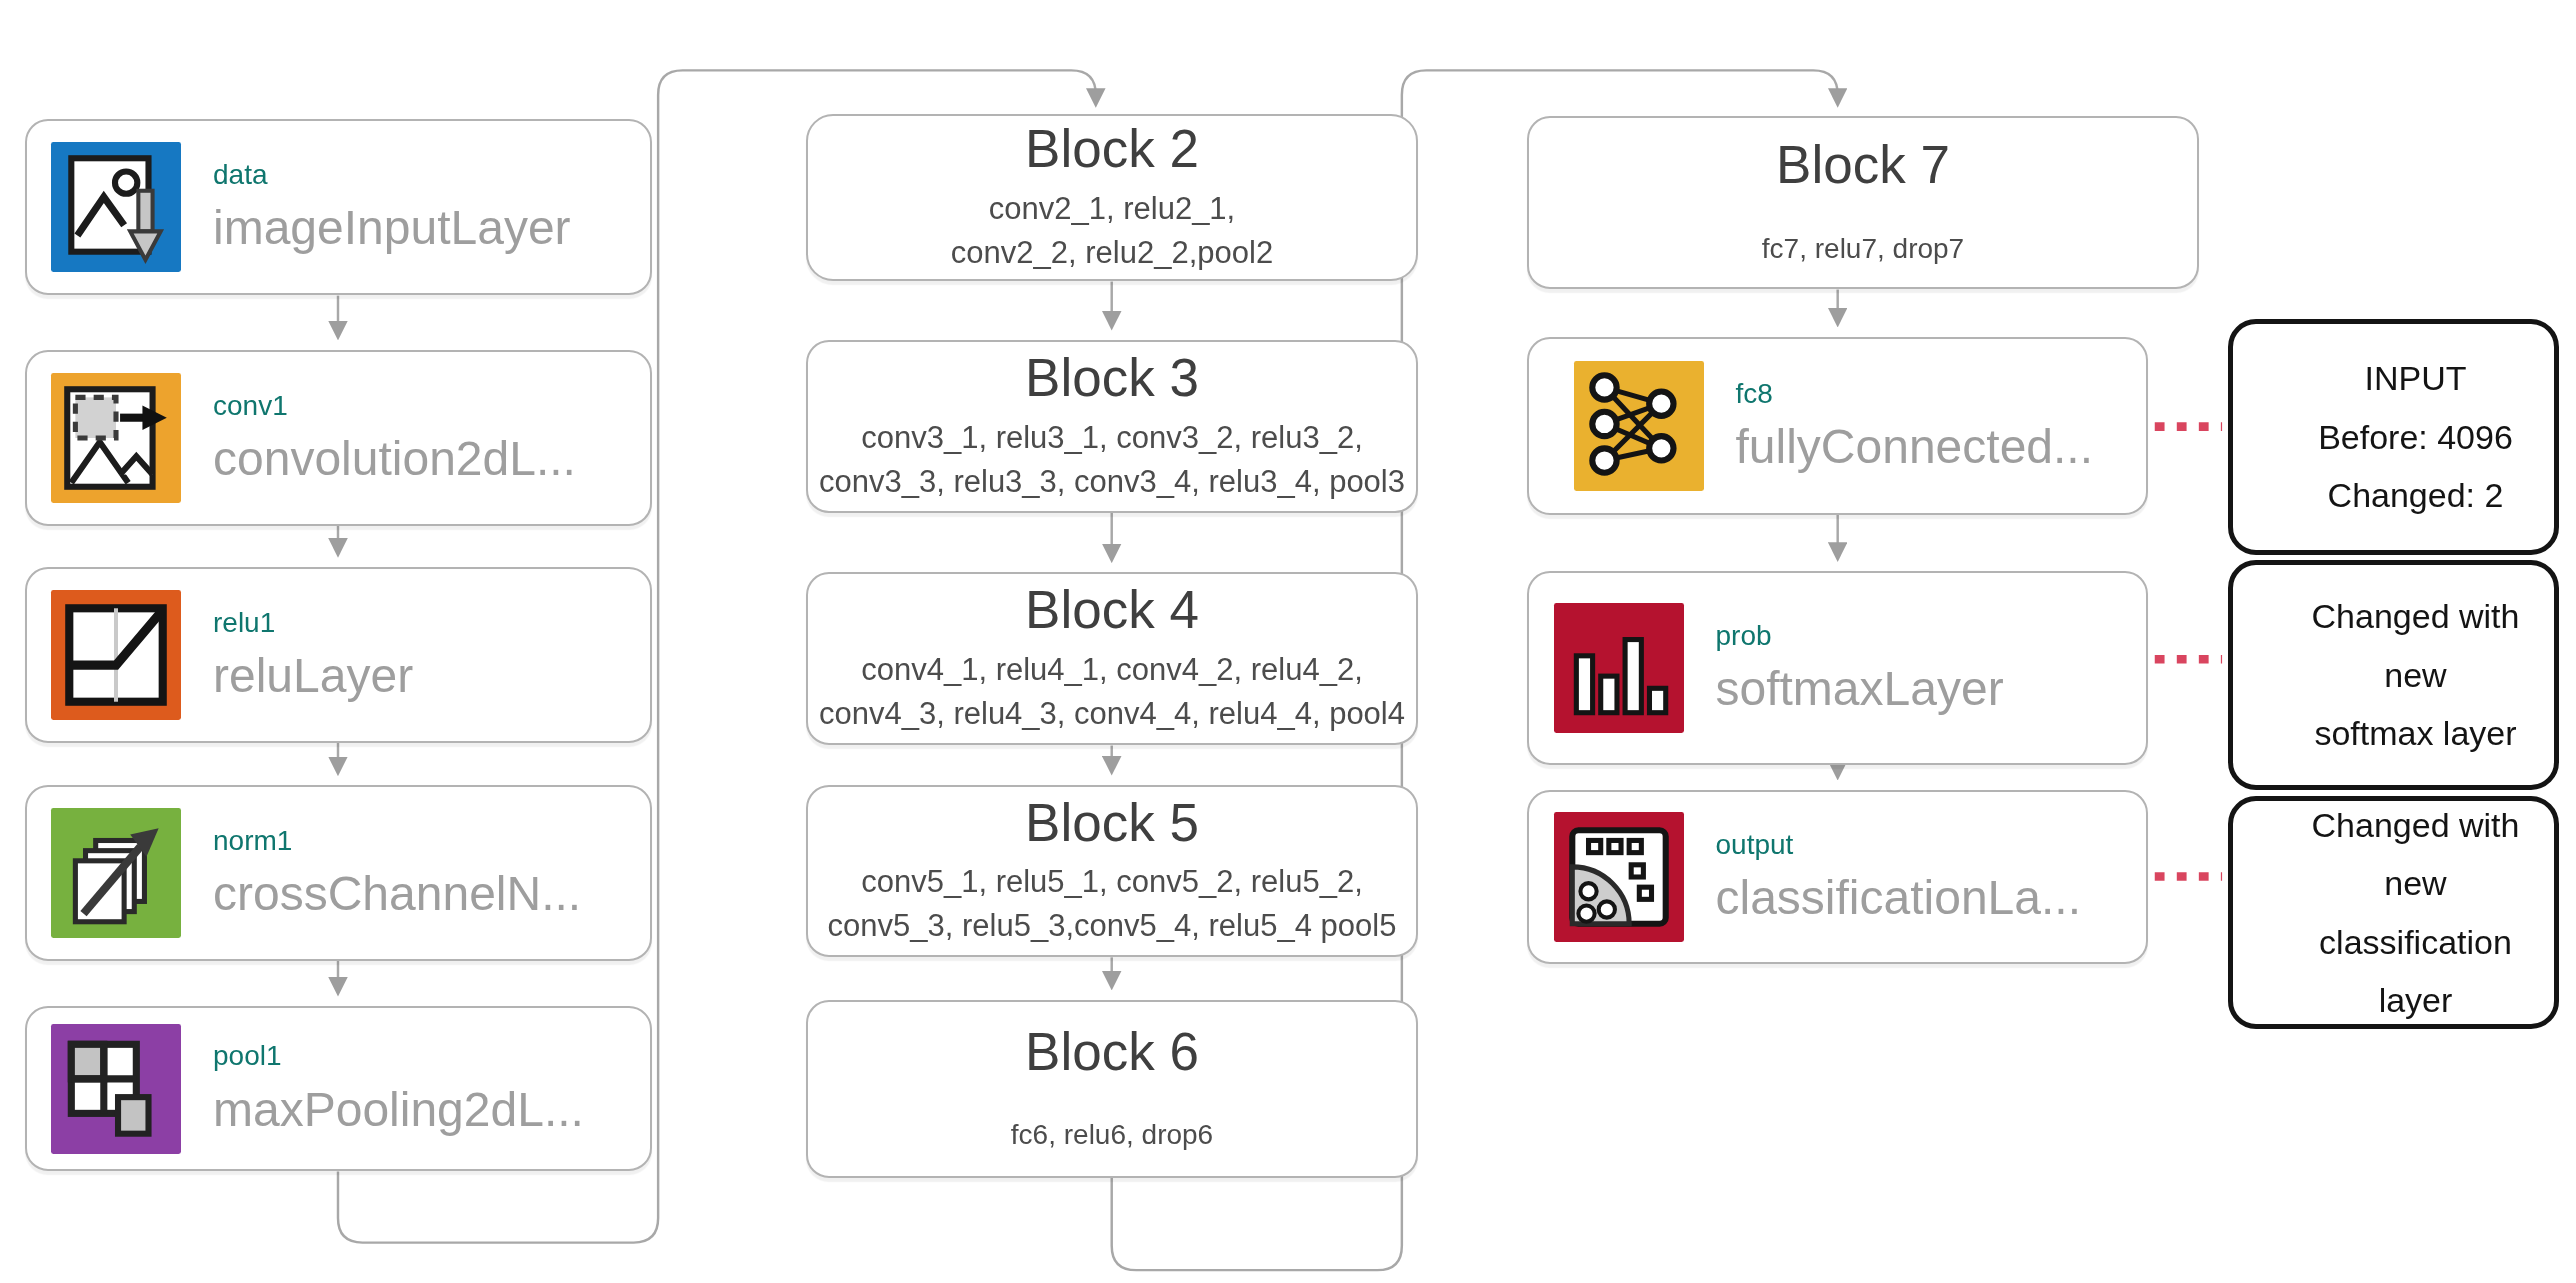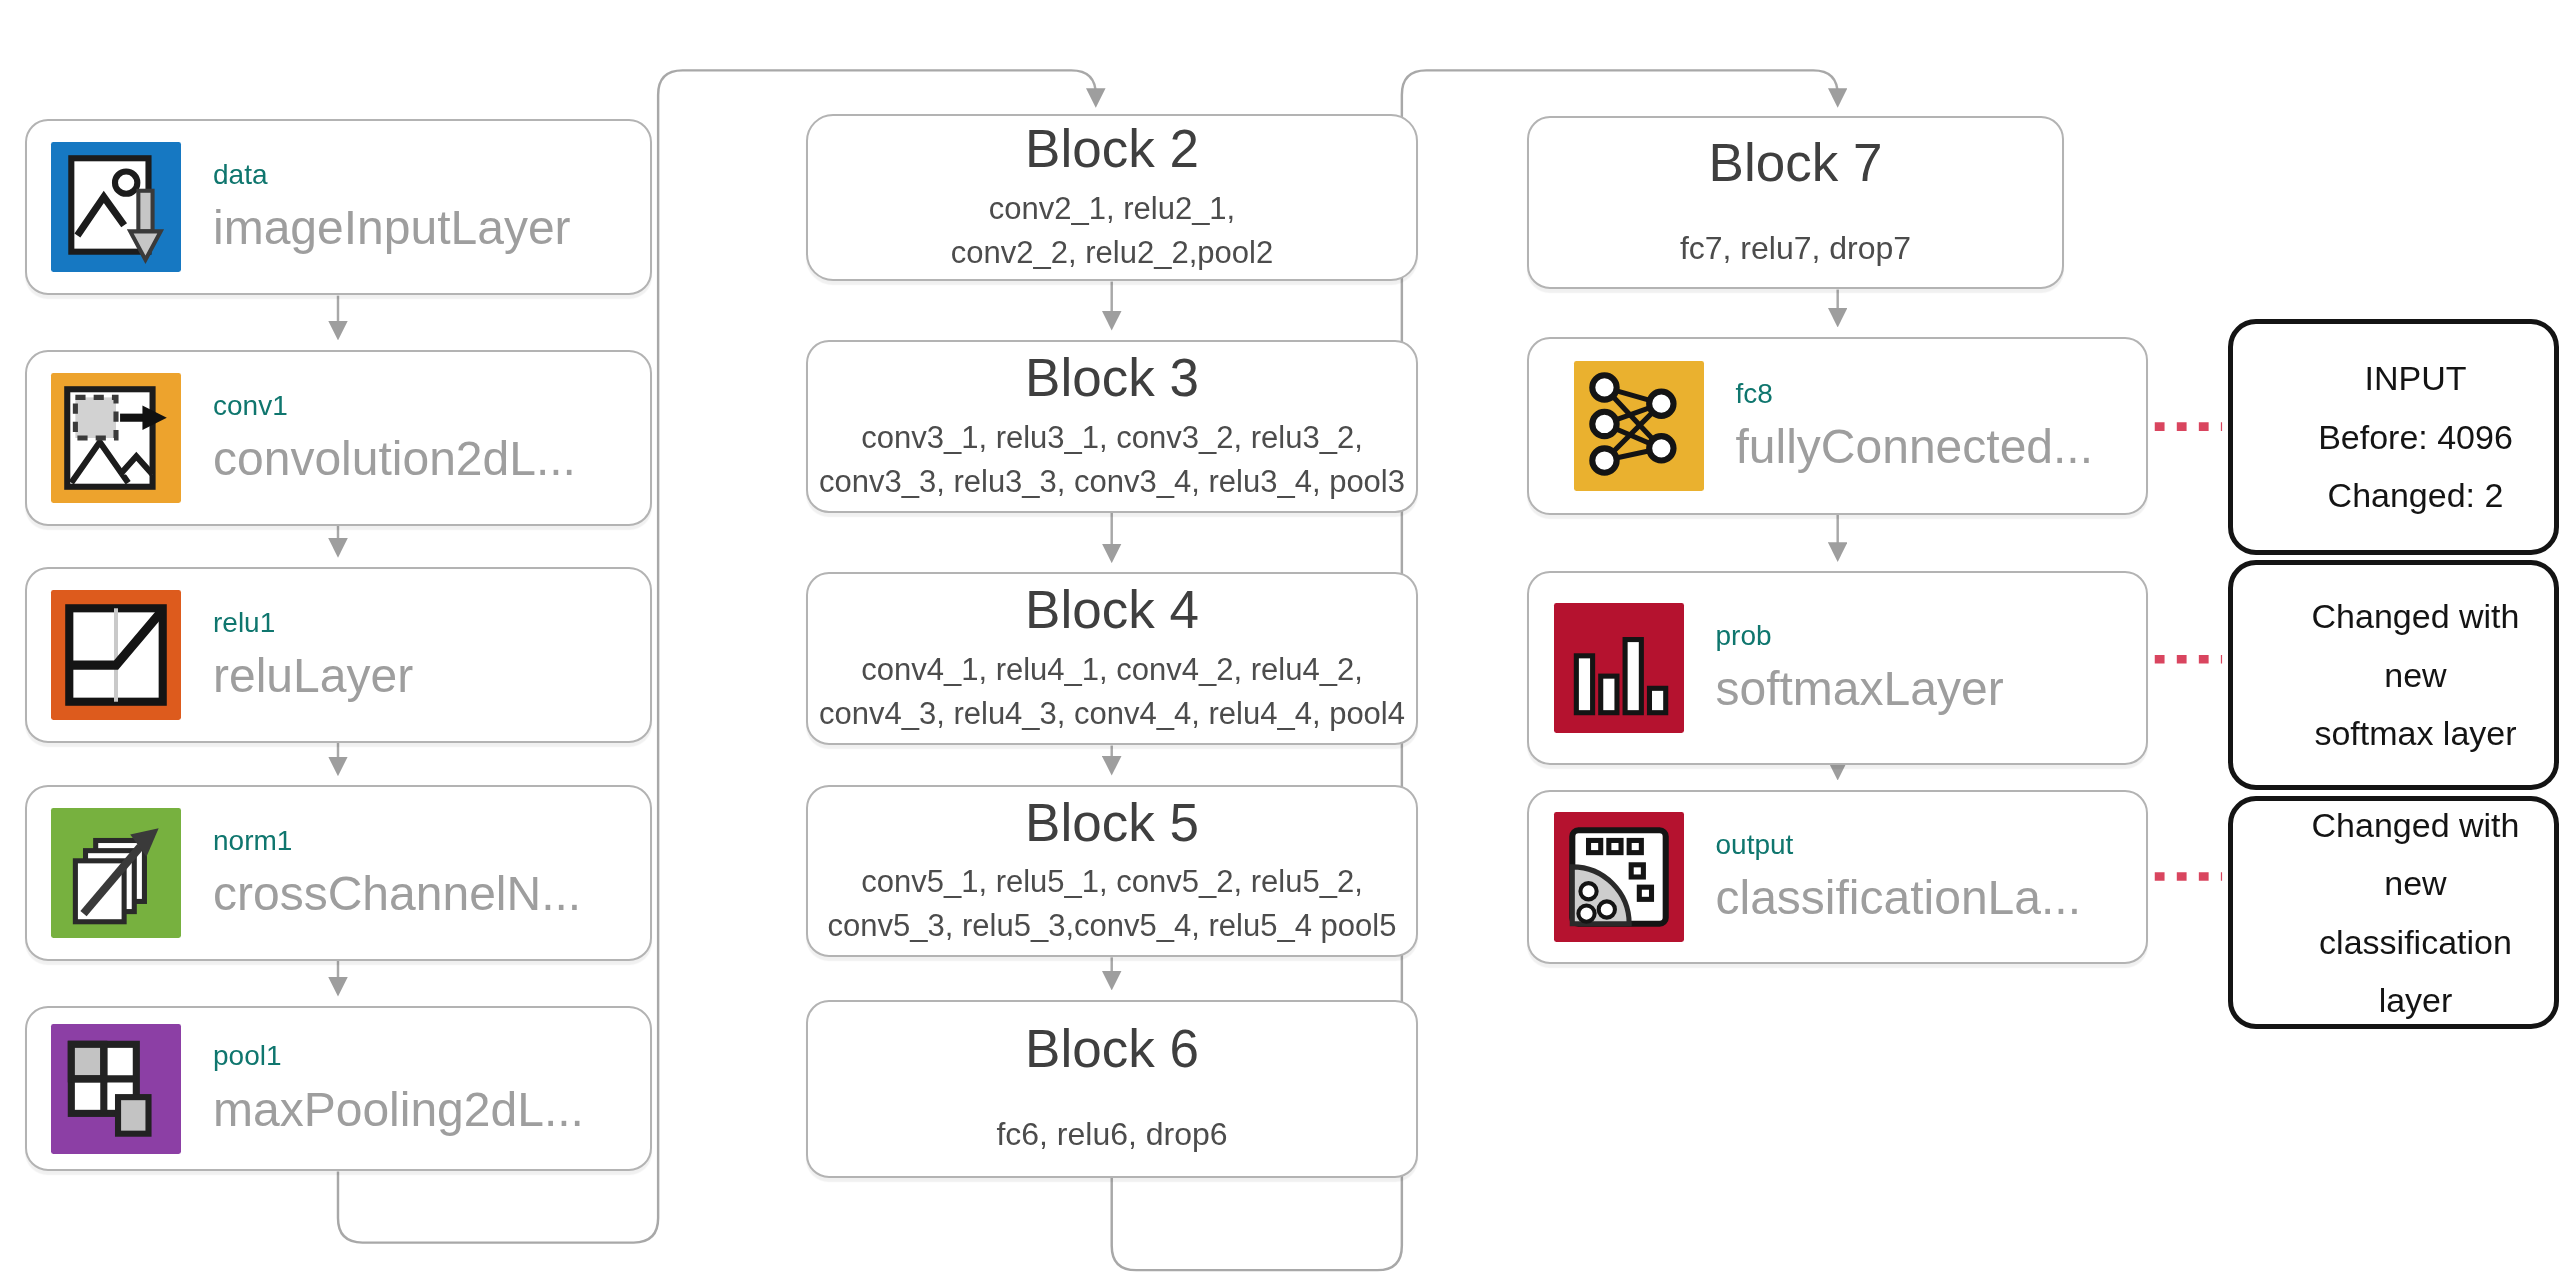--- a/index.html
+++ b/index.html
@@ -19,21 +19,21 @@
   .layer-name{font-size:28px;color:#0f766e;white-space:nowrap;}
   .layer-type{font-size:48px;color:#9e9e9e;white-space:nowrap;}
   .block-box{
     position:absolute;background:#fff;border:2.4px solid #b3b3b3;border-radius:23px;
     box-sizing:border-box;text-align:center;display:flex;flex-direction:column;
     justify-content:center;z-index:1;box-shadow:0 3.1px 1.2px rgba(0,0,0,0.06);
   }
   .block-title{font-size:53px;color:#3f3f3f;line-height:1.1;}
   .block-lines{font-size:31px;color:#4c4c4c;line-height:1.42;margin-top:8.6px;}
   .block-lines span{display:block;white-space:nowrap;}
-  .block-roomy .block-lines{margin-top:34px;font-size:32px;}
+  .block-roomy .block-lines{margin-top:34px;font-size:28px;}
   .note-box{
     position:absolute;background:#fff;border:5.5px solid #141414;border-radius:28px;
     box-sizing:border-box;display:flex;align-items:center;justify-content:center;
     text-align:center;z-index:1;padding-left:44px;
   }
   .note-text{font-size:34px;color:#141414;line-height:1.72;}
   .note-text span{display:block;}
 </style>
 </head>
 <body>
@@ -183,21 +183,21 @@
   </div>
 </div>
 
 <div class="block-box block-roomy" style="left:806px;top:1000px;width:612px;height:178px;">
   <div class="block-title">Block 6</div>
   <div class="block-lines">
     <span>fc6, relu6, drop6</span>
   </div>
 </div>
 
-<div class="block-box block-roomy" style="left:1527px;top:116px;width:537px;height:173px;text-align:center;">
+<div class="block-box block-roomy" style="left:1527px;top:116px;width:672px;height:173px;text-align:center;">
   <div class="block-title">Block 7</div>
   <div class="block-lines">
     <span>fc7, relu7, drop7</span>
   </div>
 </div>
 
 <div class="layer-box" style="left:1527px;top:337px;width:621px;height:178px;padding-left:20px;">
   <div class="layer-icon" style="background: rgb(234, 177, 47);">
     <svg viewBox="0 0 64 64">
       <g stroke="#141414" stroke-width="2.5">

